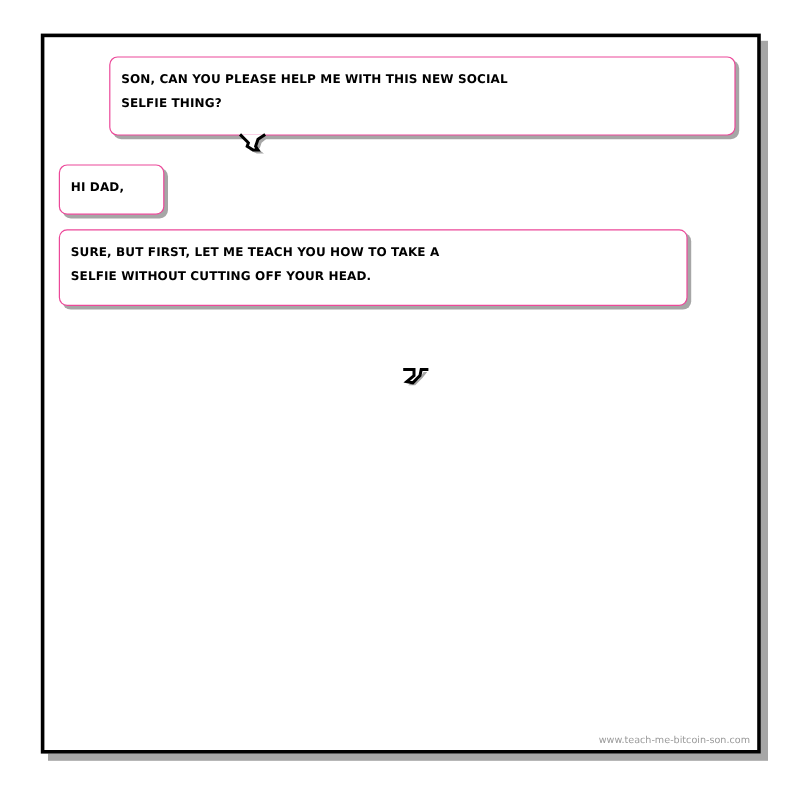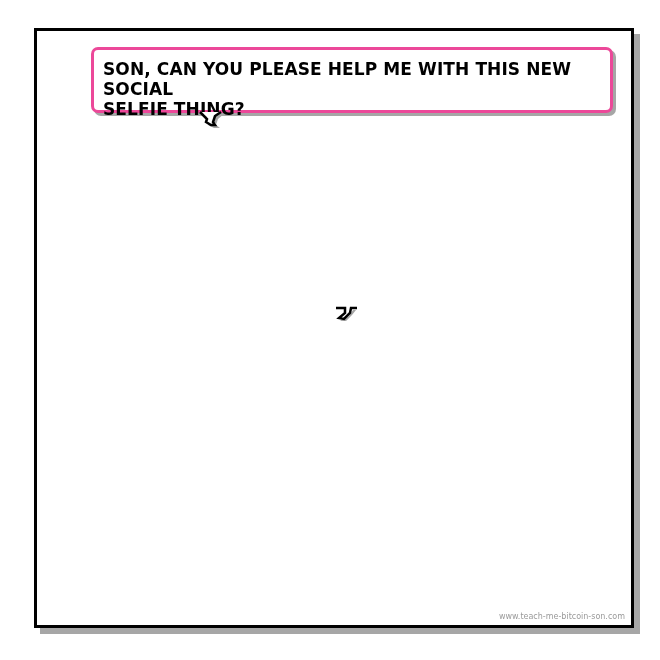--- a/index.html
+++ b/index.html
@@ -9,26 +9,26 @@
       font-family: "DejaVu Sans", sans-serif;
     }
     .frame {
       position: absolute; left: 34px; top: 28px;
       width: 594px; height: 594px;
       border: 3px solid #000; background: #fff;
       box-shadow: 6px 6px 0 #a6a6a6;
     }
     .bubble {
       position: absolute;
-      border: 3px solid #ec4899; border-radius: 7px;
+      border: 1px solid #ec4899; border-radius: 7px;
       background: #fff;
       box-shadow: 3px 3px 0 #a6a6a6;
       box-sizing: border-box;
       padding: 9px 9px 0 9px;
-      font-weight: bold; font-size: 17px; line-height: 20px;
+      font-weight: bold; font-size: 10px; line-height: 20px;
       color: #000; letter-spacing: 0.1px;
     }
     .tail {
       position: absolute; width: 22px; height: 18px;
     }
     .tail svg { display: block; }
     .footer {
       position: absolute; right: 6px; bottom: 4px;
       font-size: 8px; color: #9a9a9a; text-align: right;
     }
@@ -43,21 +43,28 @@
     <div>SELFIE THING?</div>
   </div>
   <div class="tail" style="left:162px; top:79px;">
     <svg width="24" height="20" viewBox="0 0 24 20">
       <path d="M3 3 L9 9 L8 14 L14 17 L20 17 L16 14 L18 8 L24 3" fill="#a6a6a6" stroke="none" transform="translate(1,1)"></path>
       <path d="M0 2 L22 2 L16 5 L14 12 L18 14 L12 15 L6 11 L8 7 Z" fill="#fff" stroke="none"></path>
       <path d="M1 2 L8 9 L7 12 L12 15 L16 15 L14 12 L16 6 L22 2" fill="none" stroke="#000" stroke-width="2.5"></path>
     </svg>
   </div>
 
+  <div class="bubble" style="left:12px; top:106px; width:88px; height:42px;">
+    <div>HI DAD,</div>
+  </div>
 
+  <div class="bubble" style="left:12px; top:160px; width:524px; height:64px;">
+    <div>SURE, BUT FIRST, LET ME TEACH YOU HOW TO TAKE A</div>
+    <div>SELFIE WITHOUT CUTTING OFF YOUR HEAD.</div>
+  </div>
 
   <div class="tail" style="left:298px; top:275px;">
     <svg width="24" height="20" viewBox="0 0 24 20">
       <path d="M2 3 L12 3 L10 10 L4 14 L10 14 L16 8 L20 3" fill="#a6a6a6" stroke="none" transform="translate(1,1)"></path>
       <path d="M0 2 L22 2 L18 4 L14 10 L8 14 L4 13 L10 8 L10 3 Z" fill="#fff" stroke="none"></path>
       <path d="M1 2 L10 2 L10 7 L4 12 L9 13 L15 7 L16 2 L22 2" fill="none" stroke="#000" stroke-width="2.5"></path>
     </svg>
   </div>
 
   <div class="footer">www.teach-me-bitcoin-son.com</div>

